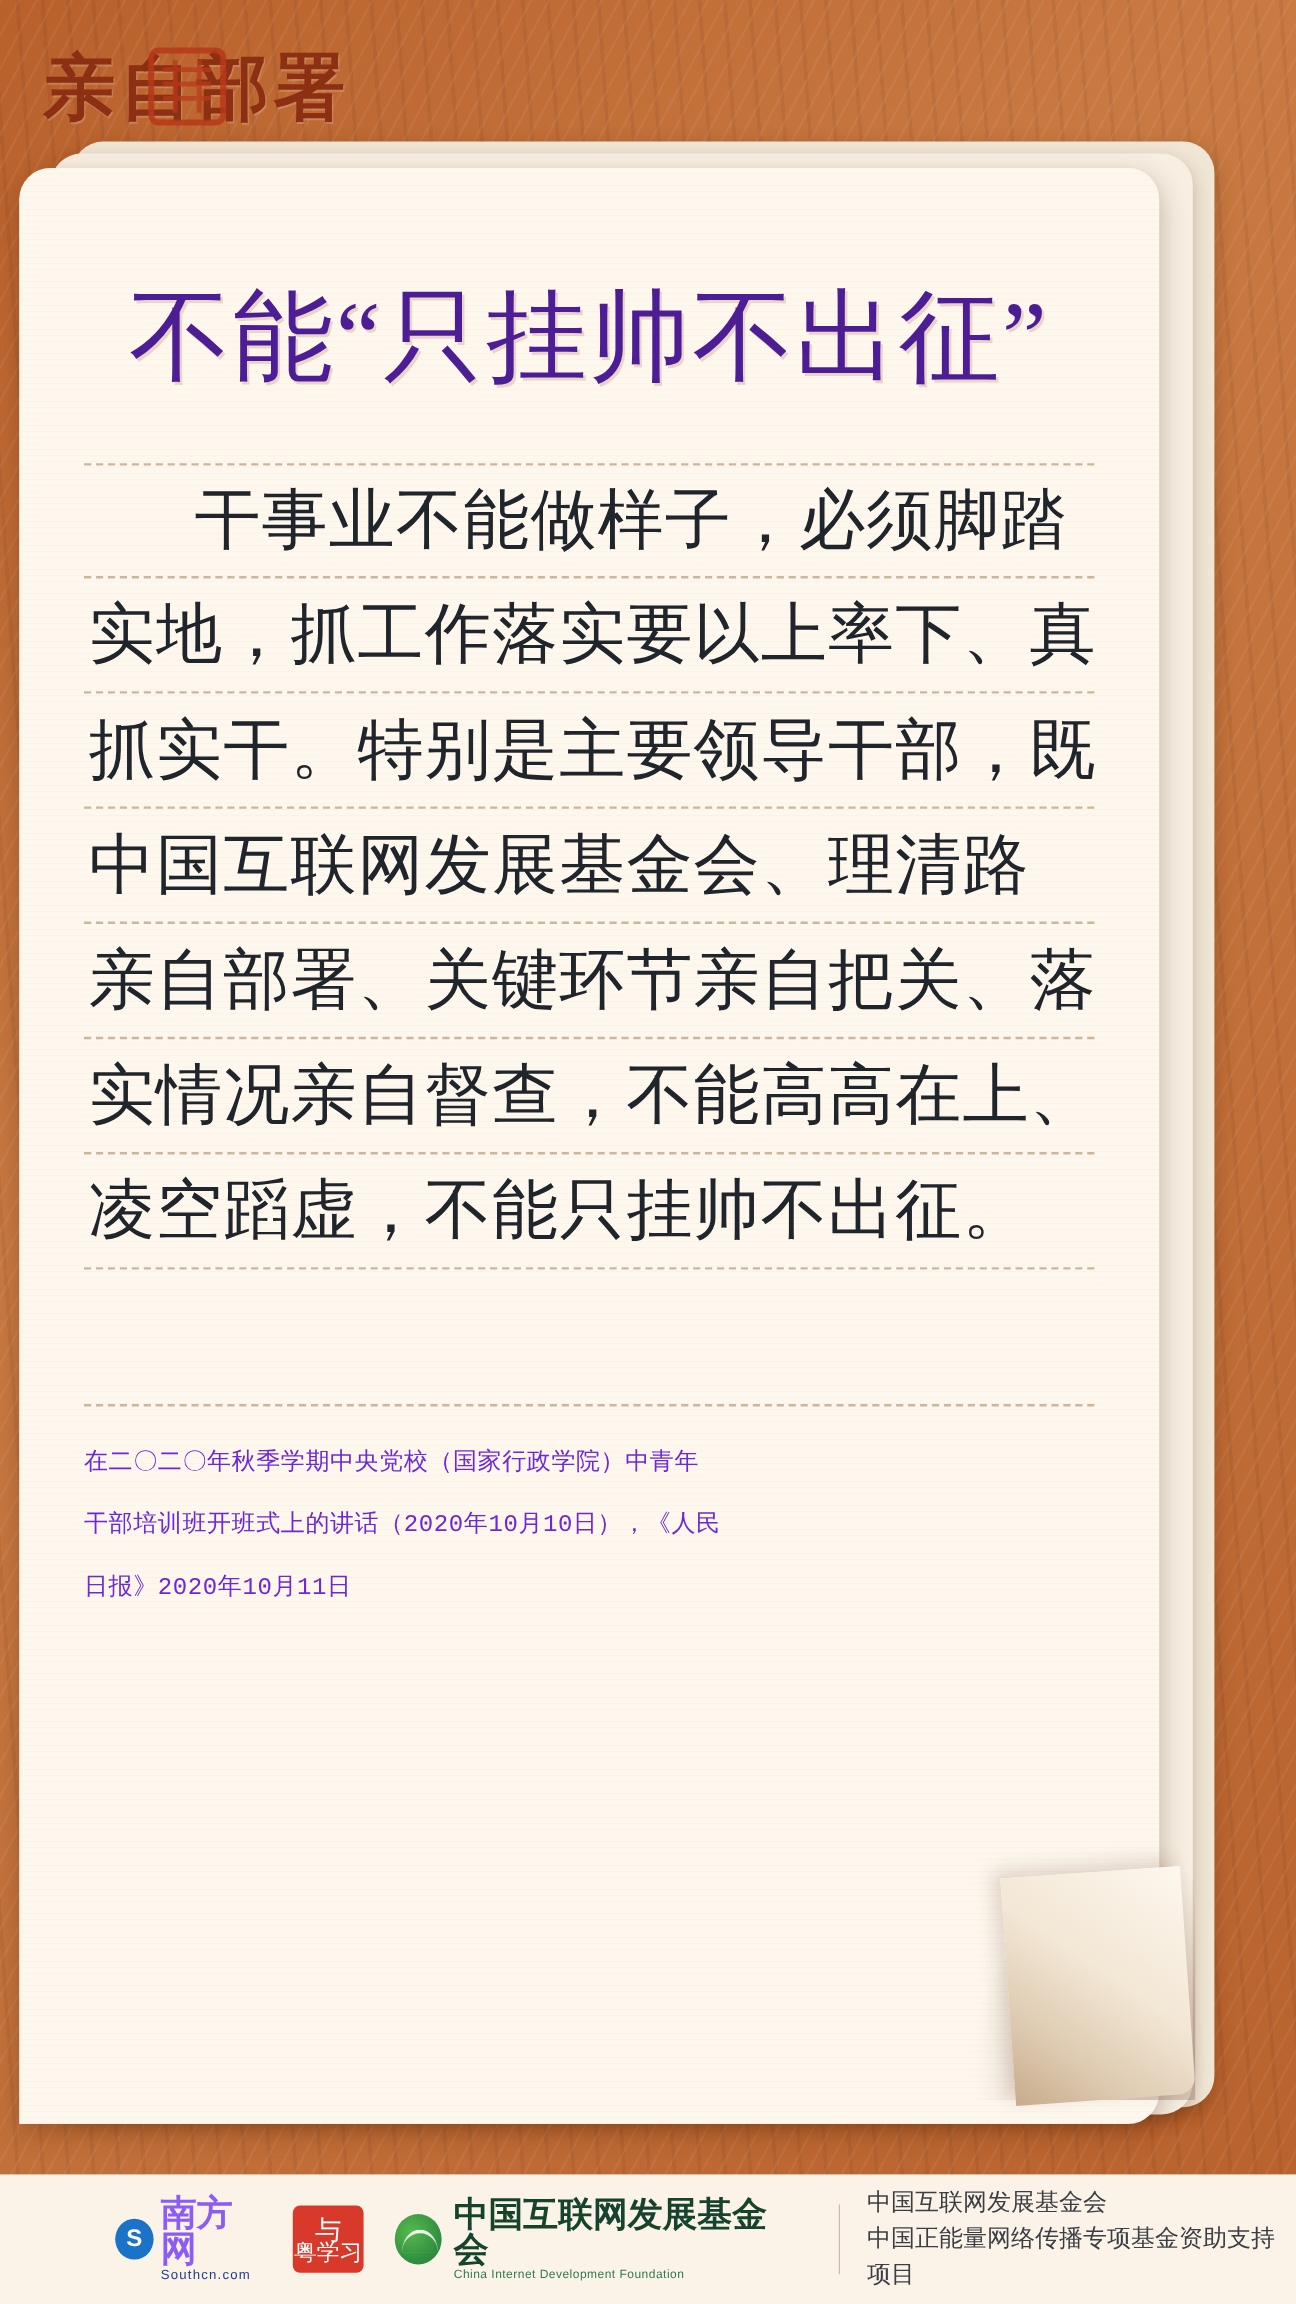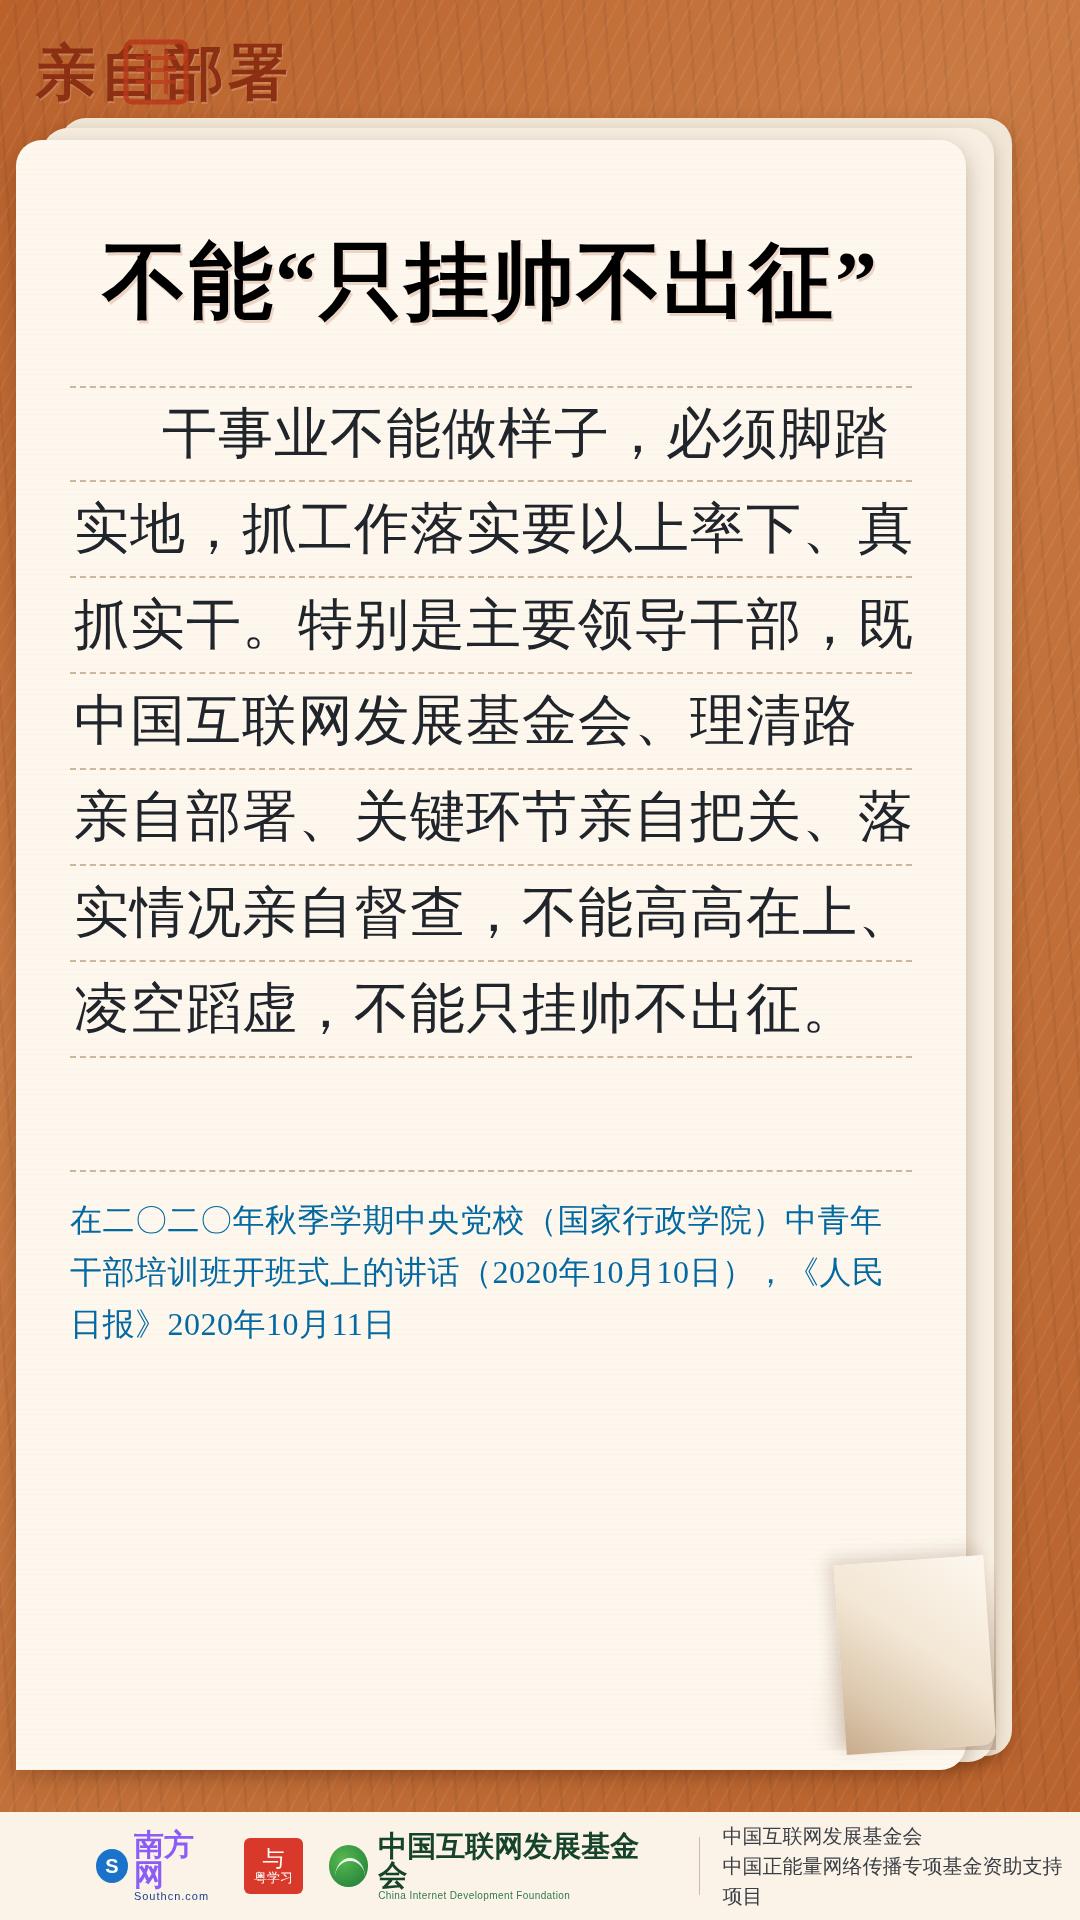--- a/index.html
+++ b/index.html
@@ -137,25 +137,25 @@
     padding: 0 54px;
     box-sizing: border-box;
     height: 100%;
   }
 
   
   .title {
     margin-top: 96px;
     text-align: center;
     font-family: "Liberation Serif", serif;
-    font-weight: bold;
+    font-weight: normal;
     font-size: 84px;
     line-height: 1.1;
     letter-spacing: 2px;
-    color: #000000;
+    color: #4c1d95;
     text-shadow: 2px 3px 0 rgba(160,60,15,0.18);
   }
   .body {
     margin-top: 58px;
   }
   .body-line {
     font-family: "Liberation Serif", serif;
     font-size: 55px;
     line-height: 96px;
     letter-spacing: 1px;
@@ -175,24 +175,24 @@
   }
   .body-line.indent { padding-left: 92px; }
 
   
   .source-sep {
     margin-top: 112px;
     border-top: 2px dashed #cdb79a;
   }
   .source {
     margin-top: 22px;
-    font-family: Liberation Serif, serif;
-    font-size: 32px;
+    font-family: Liberation Mono, monospace;
+    font-size: 20px;
     line-height: 52px;
-    color: #0369a1;
+    color: #6d28d9;
     letter-spacing: 0.5px;
   }
 
   
   .footer {
     position: absolute;
     left: 0;
     bottom: 0;
     width: 1080px;
     height: 108px;
@@ -239,21 +239,21 @@
     background: #d8392b;
     color: #fff;
     border-radius: 6px;
     display: flex;
     flex-direction: column;
     align-items: center;
     justify-content: center;
     margin-right: 26px;
   }
   .logo-yue .g { font-size: 22px; line-height: 22px; font-family:"Liberation Serif",serif;}
-  .logo-yue .t { font-size: 13px; line-height: 15px; }
+  .logo-yue .t { font-size: 19px; line-height: 15px; }
   .logo-cidf-mark {
     width: 42px;
     height: 42px;
     border-radius: 50%;
     background: radial-gradient(circle at 35% 35%, #57b84e, #1c7a38);
     margin-right: 10px;
     position: relative;
   }
   .logo-cidf-mark::after {
     content: "";

